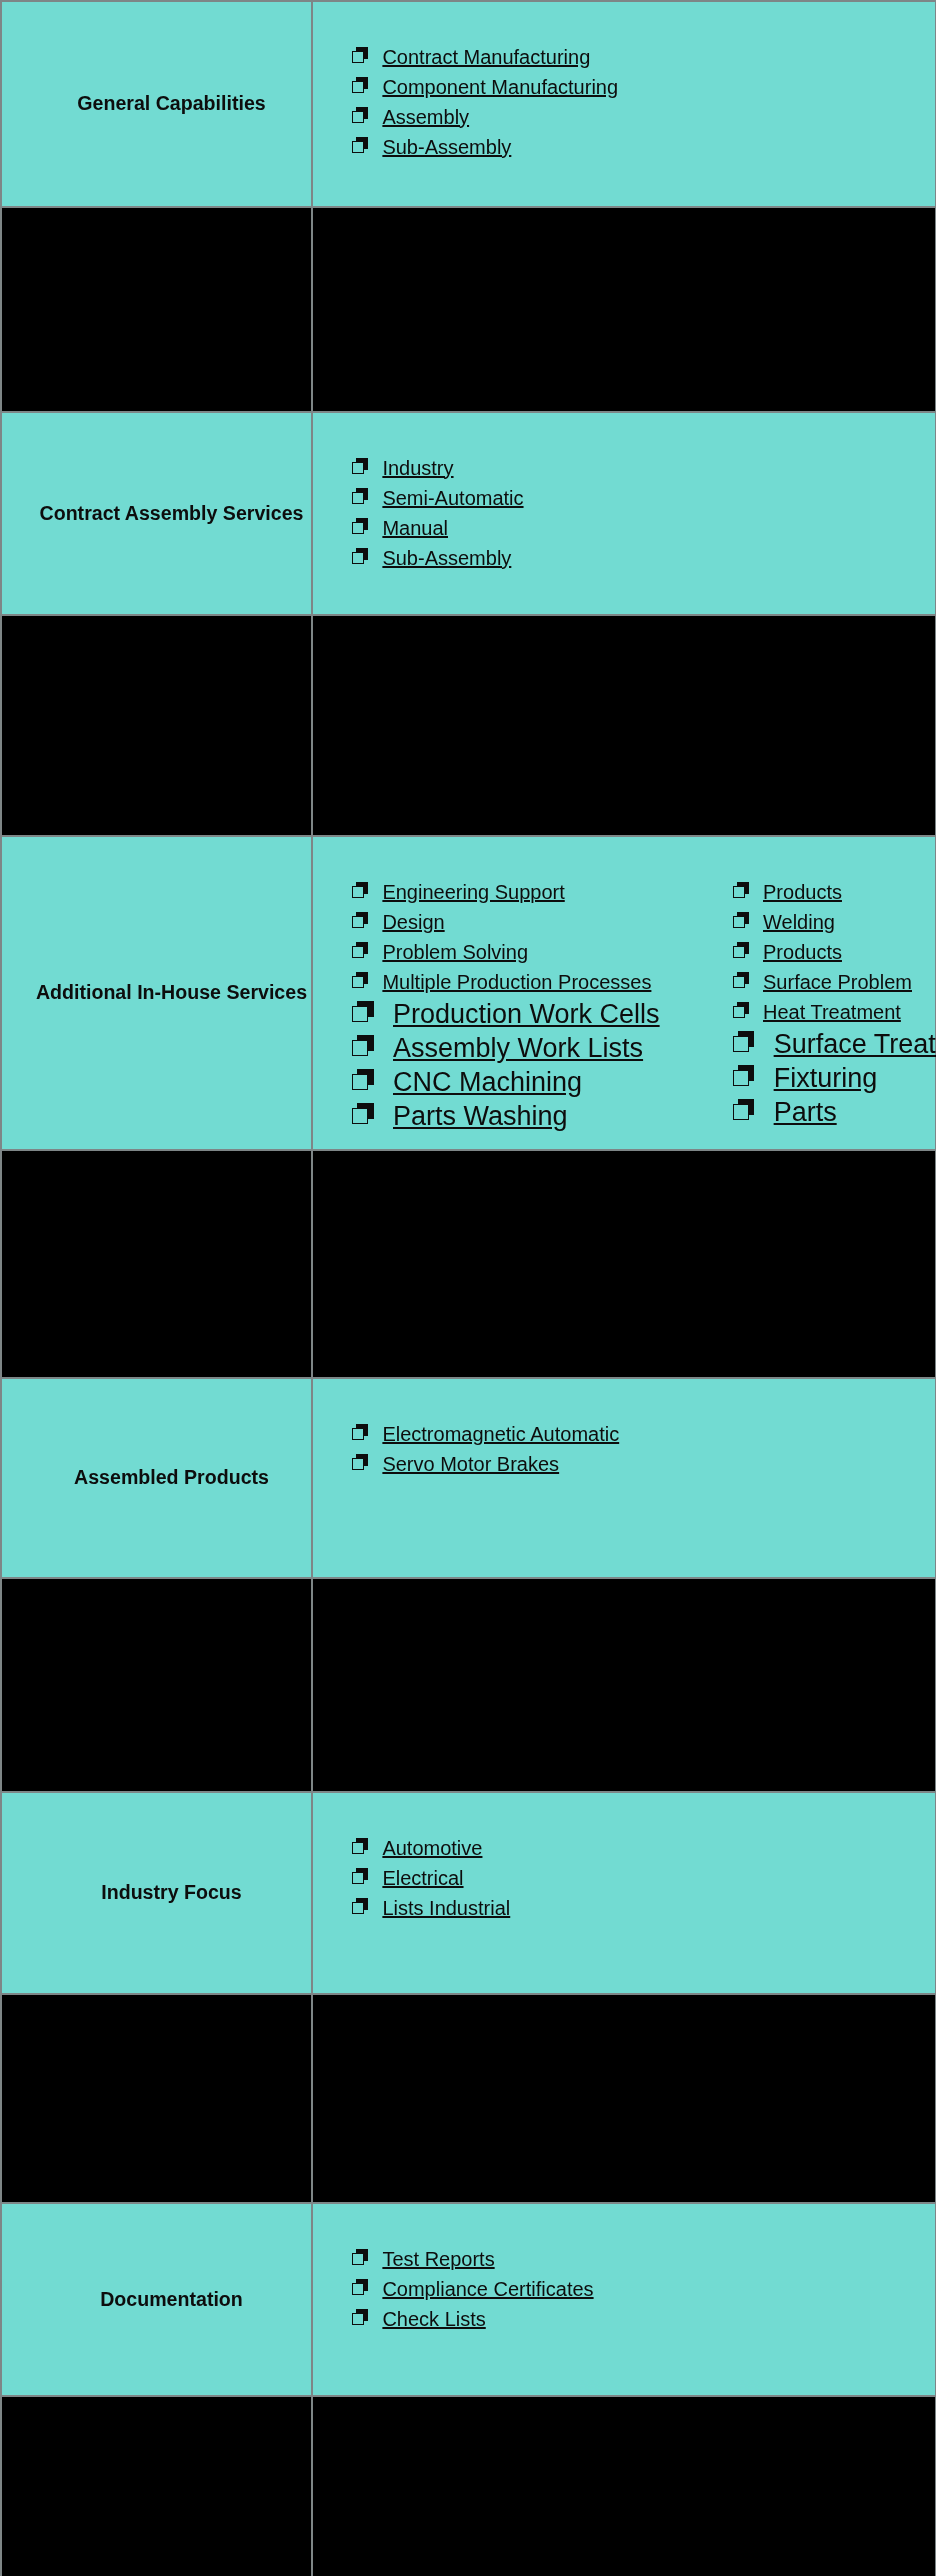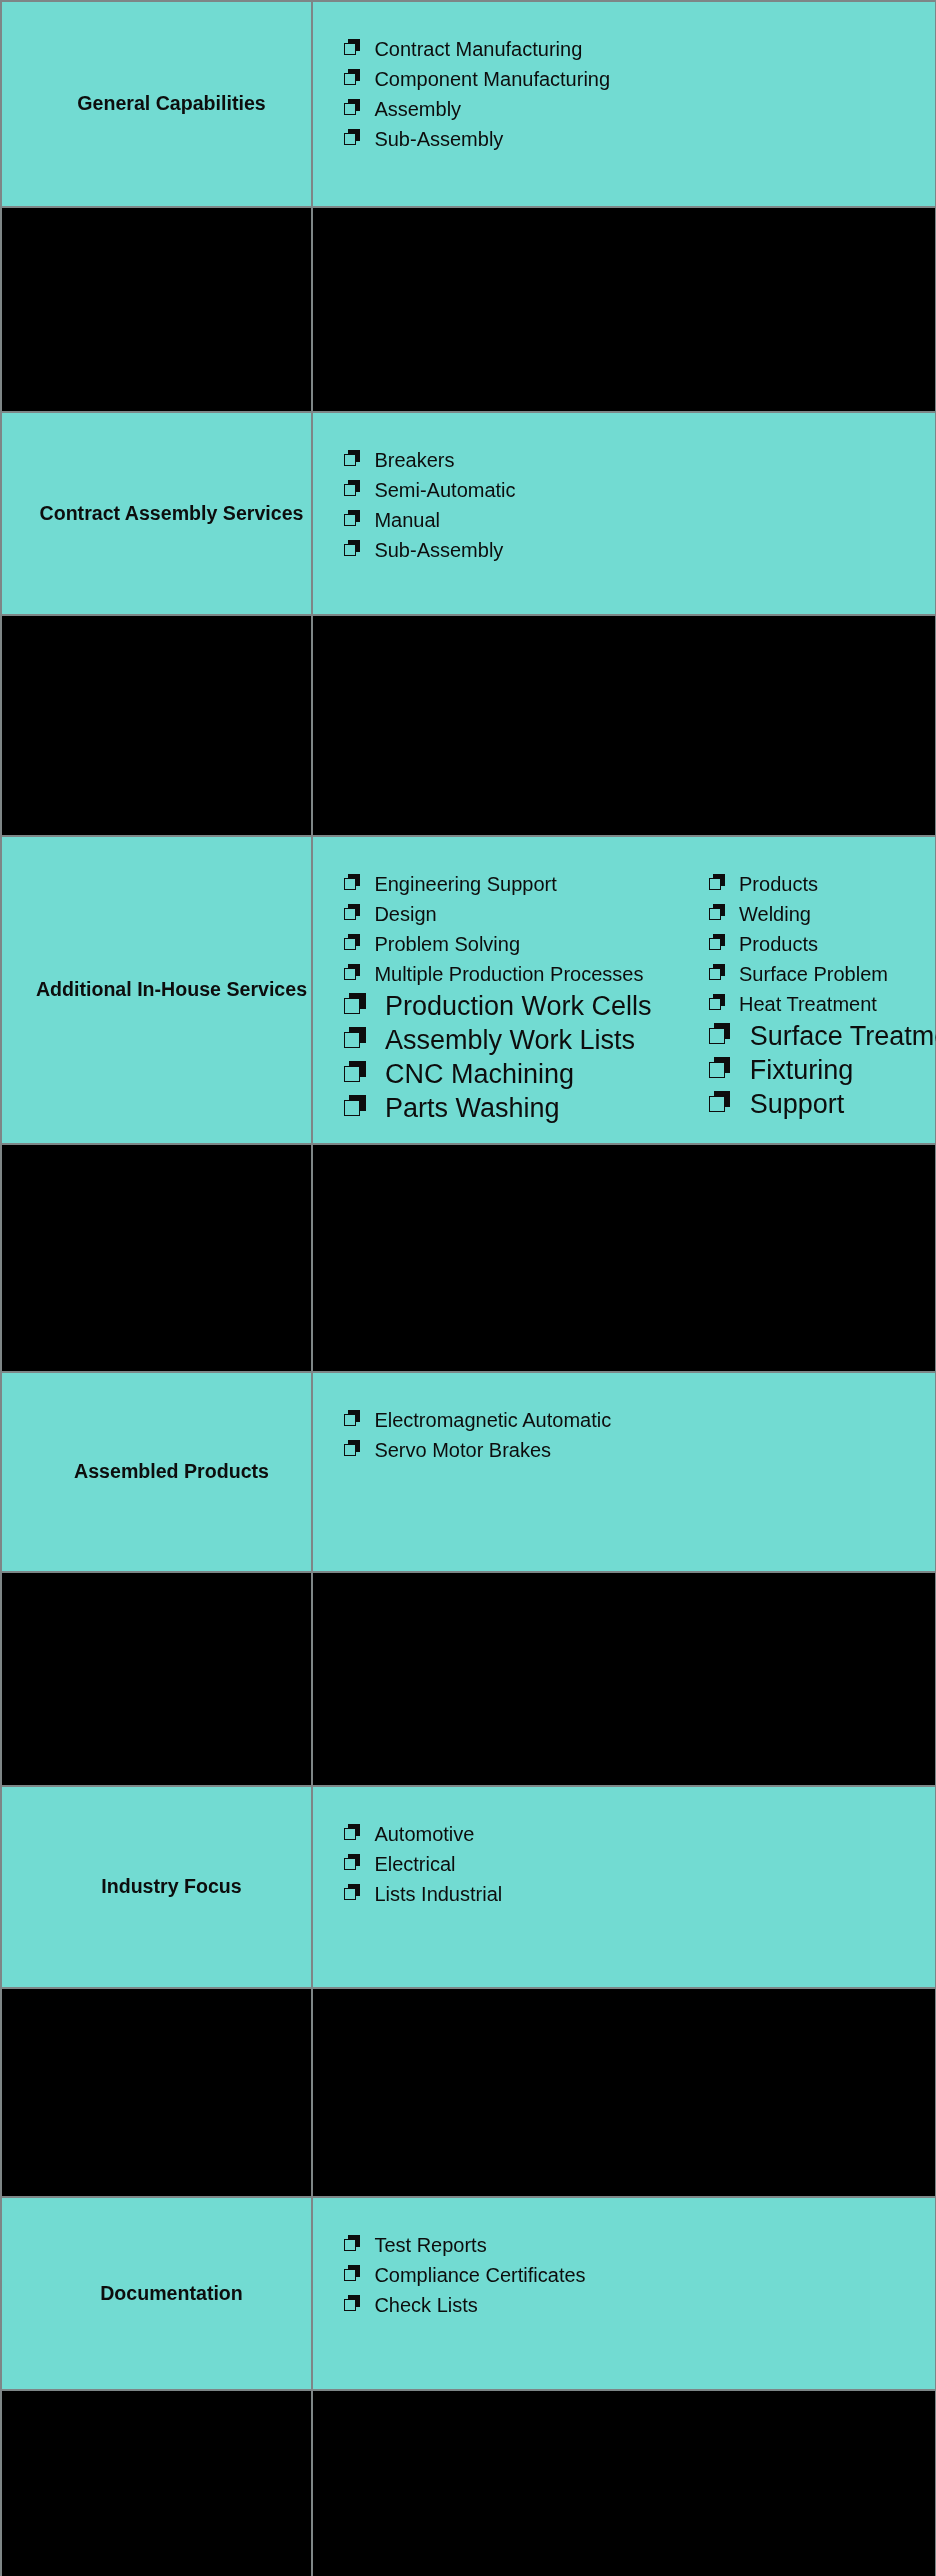--- a/index.html
+++ b/index.html
@@ -31,24 +31,25 @@
     font-size:19.6px;
     font-weight:bold;
     line-height:1.2;
     white-space:nowrap;
     color:var(--text);
   }
   td.items-cell{vertical-align:top;}
   .lists{display:flex;width:100%;}
   ul.checklist{
     list-style:none;
-    margin:8px;
+    margin:16px;
     padding:24px 18px 0 23px;
     flex:1 1 auto;
     box-sizing:border-box;
+    text-decoration:underline;
   }
   .lists.two-col ul.checklist{flex:0 0 50%;}
   li.item{display:flex;align-items:center;}
   li.item.sm{font-size:20px;height:30px;}
   li.item.lg{font-size:27px;height:34px;}
   .label{white-space:nowrap;color:var(--text);}
   
   .cb{
     position:relative;
     display:inline-block;
@@ -121,21 +122,21 @@
         </tr>
         <tr class="content-row" style="height: 203px;">
           <td class="title-cell">
             <div class="row-title">Contract Assembly Services</div>
           </td>
           <td class="items-cell">
             <div class="lists">
               <ul class="checklist">
                 <li class="item sm">
                   <span class="cb"></span>
-                  <span class="label">Breakers</span>
+                  <span class="label">Industry</span>
                 </li>
                 <li class="item sm">
                   <span class="cb"></span>
                   <span class="label">Semi-Automatic</span>
                 </li>
                 <li class="item sm">
                   <span class="cb"></span>
                   <span class="label">Manual</span>
                 </li>
                 <li class="item sm">
@@ -214,21 +215,21 @@
                 <li class="item lg">
                   <span class="cb"></span>
                   <span class="label">Surface Treatment</span>
                 </li>
                 <li class="item lg">
                   <span class="cb"></span>
                   <span class="label">Fixturing</span>
                 </li>
                 <li class="item lg">
                   <span class="cb"></span>
-                  <span class="label">Support</span>
+                  <span class="label">Parts</span>
                 </li>
               </ul>
             </div>
           </td>
         </tr>
         <tr class="spacer-row" style="height: 228px;">
           <td></td>
           <td></td>
         </tr>
         <tr class="content-row" style="height: 200px;">

